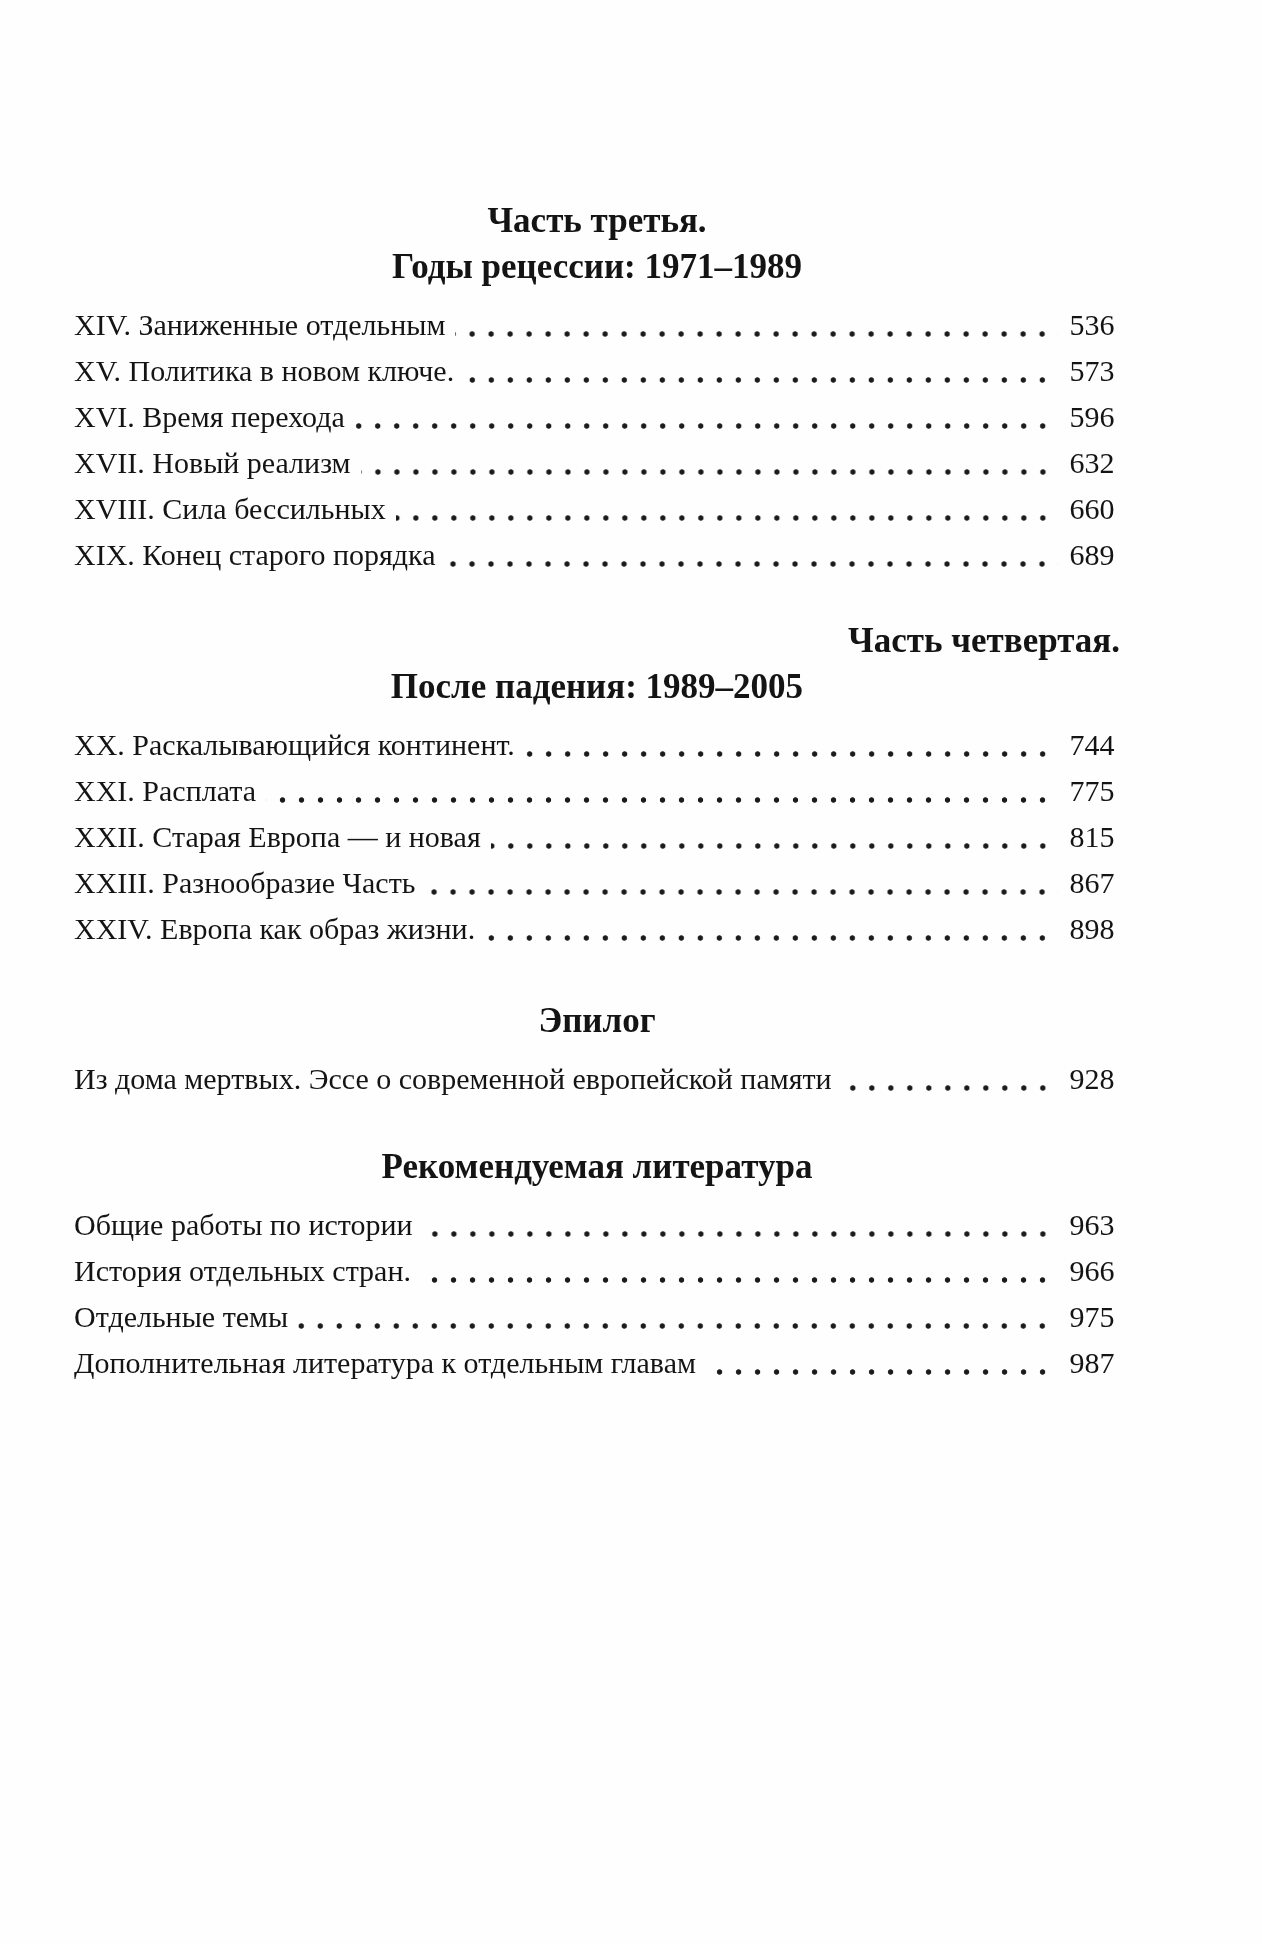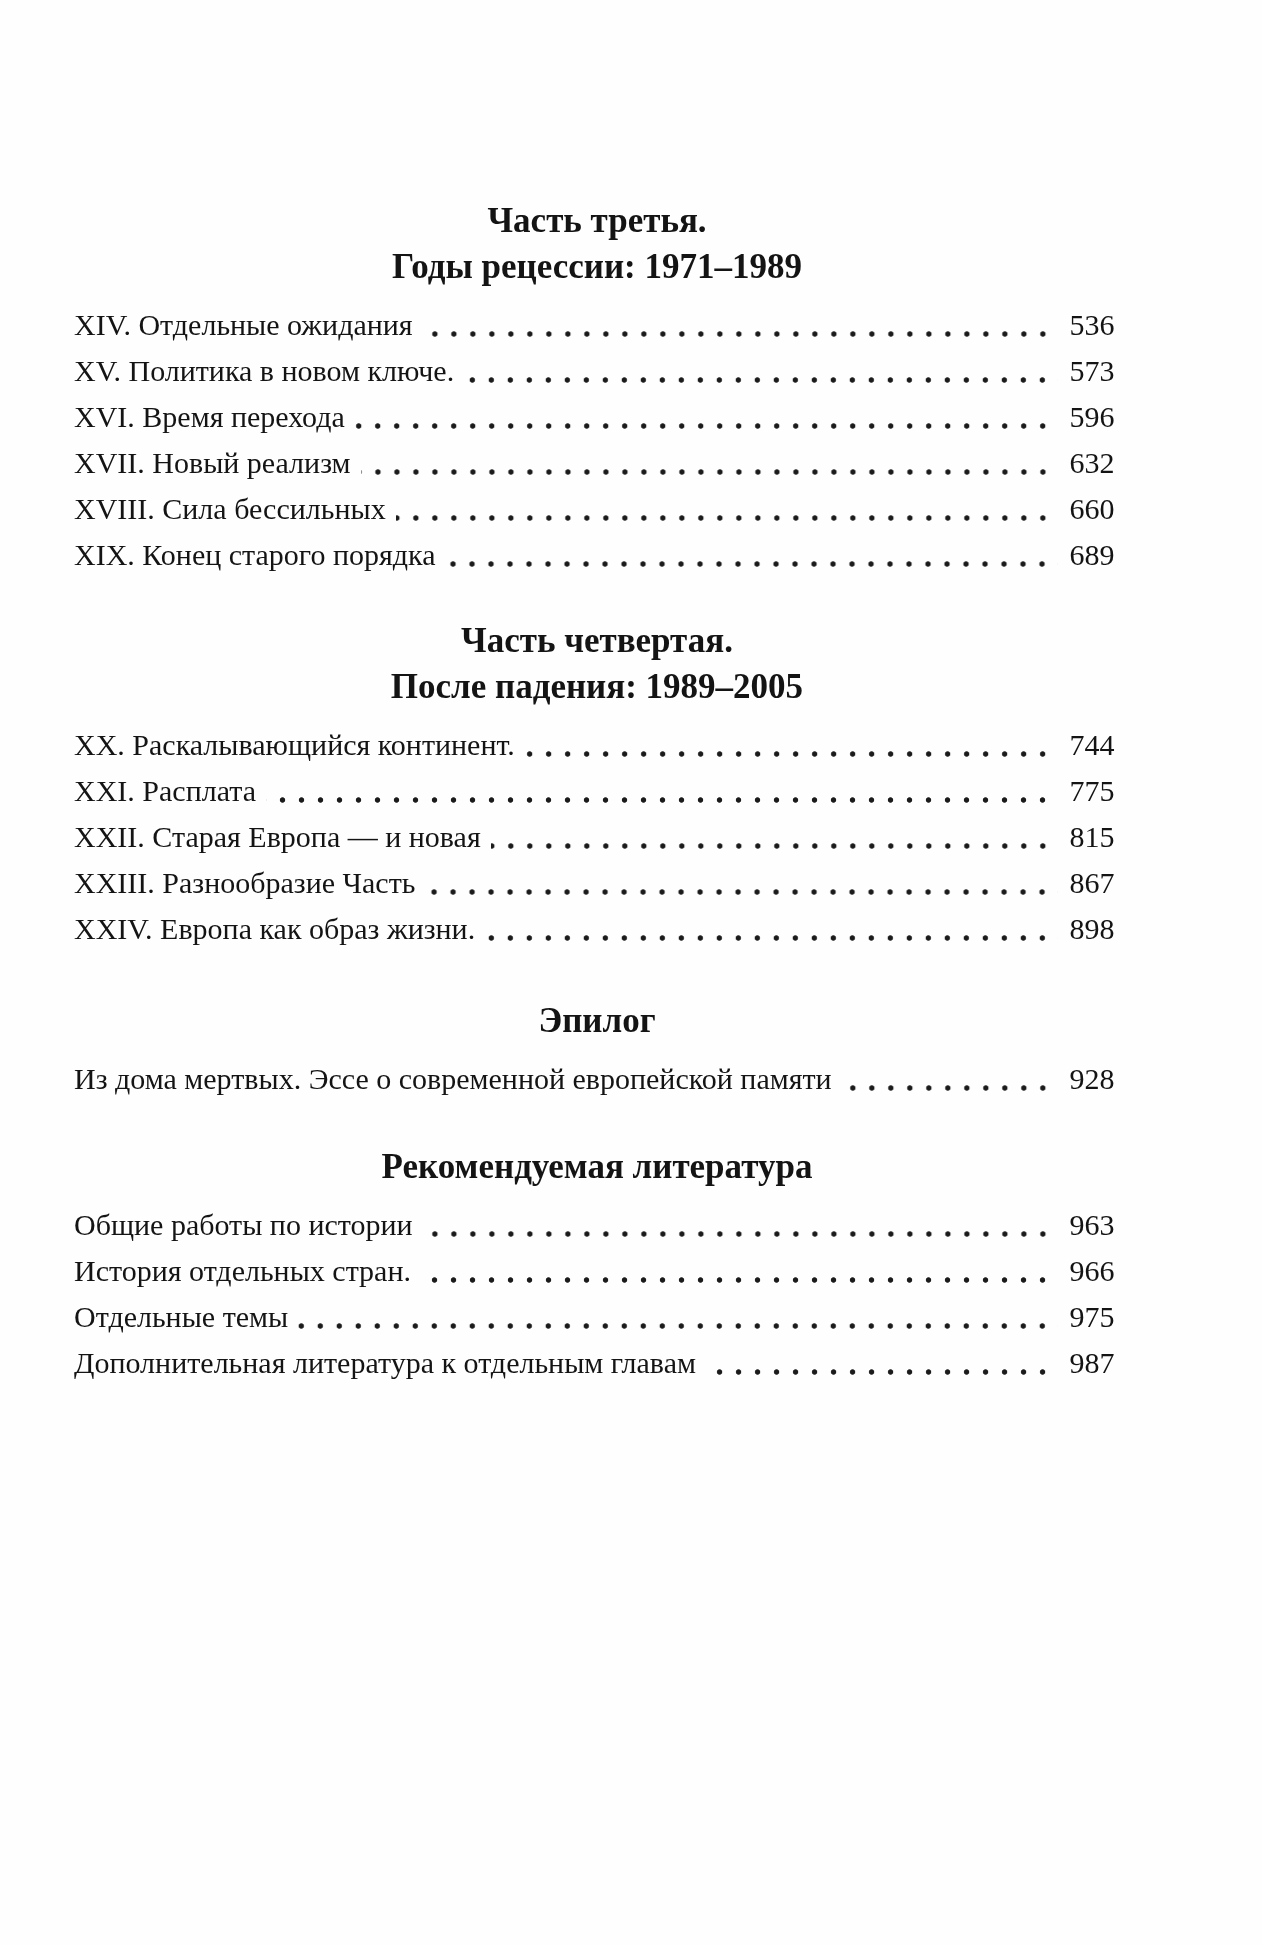--- a/index.html
+++ b/index.html
@@ -24,21 +24,21 @@
     width: 1046px;
   }
   .section-heading {
     text-align: center;
     font-weight: bold;
     font-size: 35px;
     line-height: 46px;
     white-space: nowrap;
   }
   .heading-gap-sm { margin-top: 12px; }   
-  .sec-gap-1 { margin-top: 40px; }        
+  .sec-gap-1 { margin-top: 40px; text-align: right; }        
   .sec-gap-2 { margin-top: 46px; text-align: center; }        
   .sec-gap-3 { margin-top: 42px; }        
   .toc-row {
     display: flex;
     align-items: baseline;
     height: 46px;
     line-height: 46px;
     font-size: 30px;
   }
   .toc-title {
@@ -65,21 +65,21 @@
 </head>
 <body>
 
 <div class="page">
   <div class="content">
 
     <div class="section-heading">Часть третья.</div>
     <div class="section-heading">Годы рецессии: 1971–1989</div>
 
     <div class="toc-row heading-gap-sm">
-      <span class="toc-title">XIV. Отдельные ожидания</span>
+      <span class="toc-title">XIV. Заниженные отдельным</span>
       <span class="dot-leader"></span>
       <span class="toc-page">536</span>
     </div>
     <div class="toc-row">
       <span class="toc-title">XV. Политика в новом ключе.</span>
       <span class="dot-leader"></span>
       <span class="toc-page">573</span>
     </div>
     <div class="toc-row">
       <span class="toc-title">XVI. Время перехода</span>

